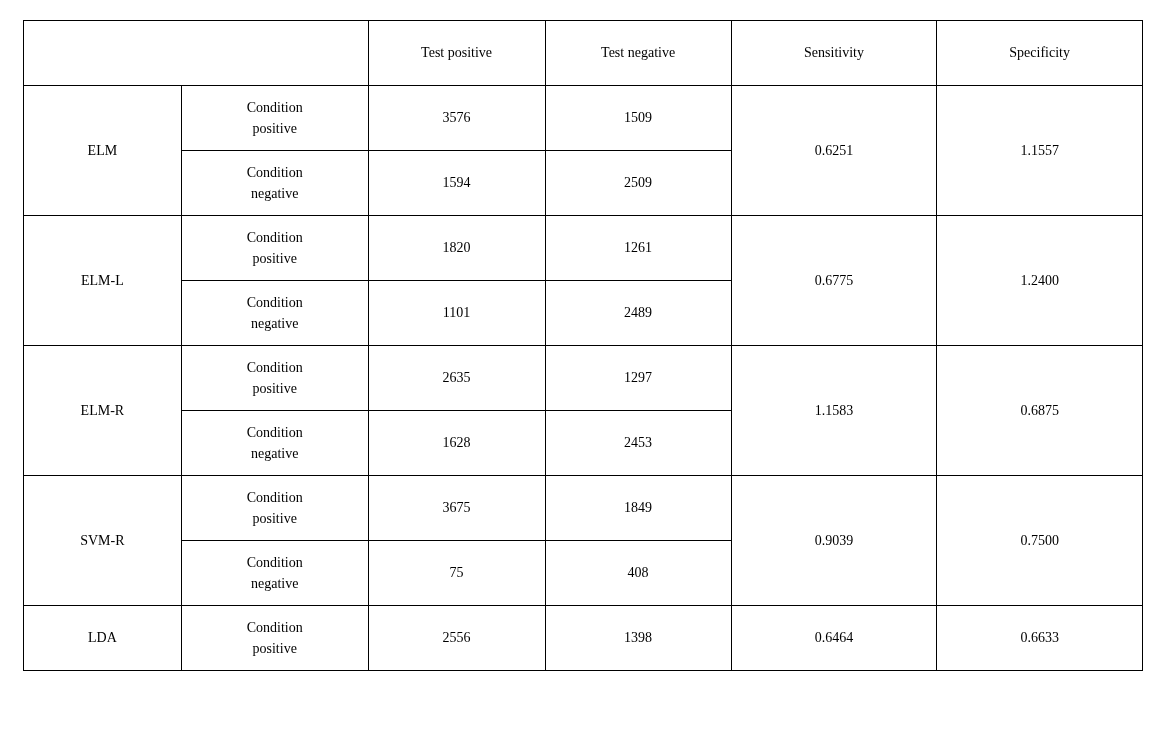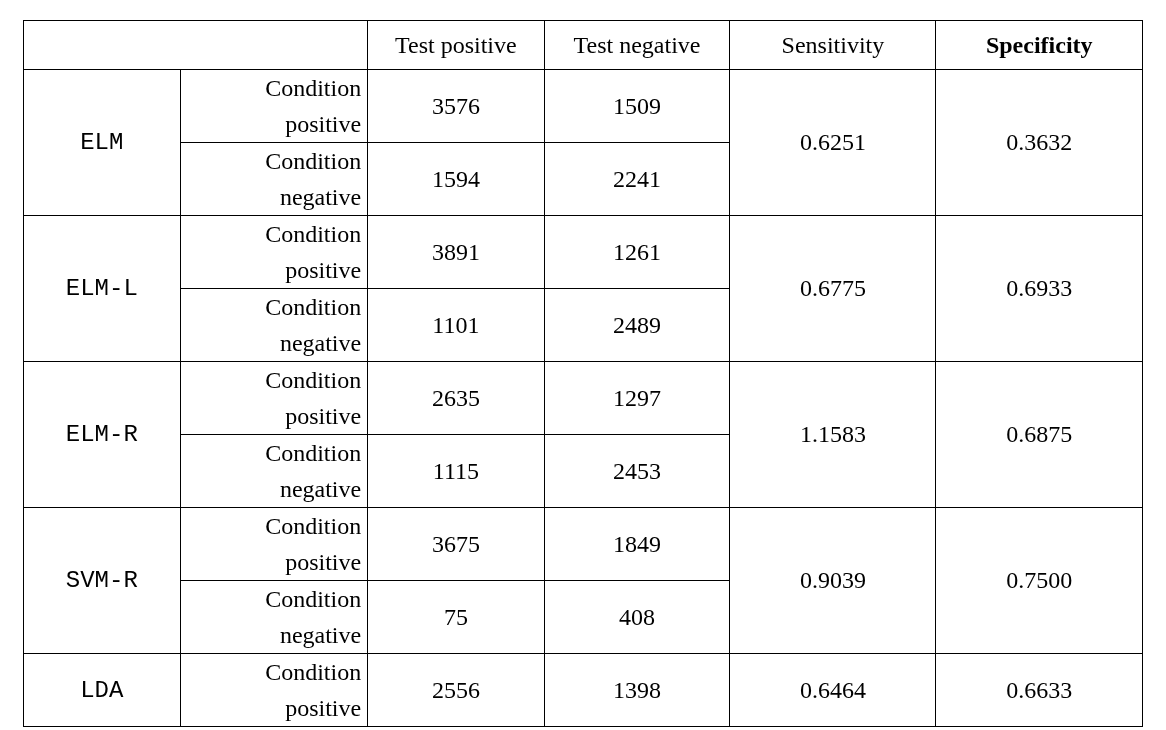--- a/index.html
+++ b/index.html
@@ -11,37 +11,36 @@
       justify-content: center;
     }
     table {
       border-collapse: collapse;
       width: 1120px;
     }
     td, th {
       border: 1px solid #000;
       text-align: center;
       font-weight: normal;
-      padding: 0 6px;
-      font-size: 24px;
+      padding: 8px 6px;
+      font-size: 14px;
       vertical-align: middle;
       height: 48px;
     }
     .cond-cell {
       line-height: 1.5;
-      text-align: right;
     }
     .empty-head {
       width: 340px;
     }
     .col-tp { width: 175px; }
     .col-tn { width: 185px; }
     .col-sens { width: 205px; }
-    .col-spec { width: 205px; font-weight: bold; }
-    .method-cell { width: 155px; font-family: Liberation Mono, monospace; }
+    .col-spec { width: 205px; }
+    .method-cell { width: 155px; }
     .cond-col { width: 185px; }
   </style>
 </head>
 <body>
 
 <table>
   <tbody>
       <tr>
     <td colspan="2" class="empty-head"></td>
     <td class="col-tp">Test positive</td>
@@ -49,53 +48,53 @@
     <td class="col-sens">Sensitivity</td>
     <td class="col-spec">Specificity</td>
   </tr>
 
   <tr>
     <td rowspan="2" class="method-cell">ELM</td>
     <td class="cond-cell cond-col">Condition<br>positive</td>
     <td>3576</td>
     <td>1509</td>
     <td rowspan="2">0.6251</td>
-    <td rowspan="2">0.3632</td>
+    <td rowspan="2">1.1557</td>
   </tr>
   <tr>
     <td class="cond-cell cond-col">Condition<br>negative</td>
     <td>1594</td>
-    <td>2241</td>
+    <td>2509</td>
   </tr>
 
   <tr>
     <td rowspan="2" class="method-cell">ELM-L</td>
     <td class="cond-cell cond-col">Condition<br>positive</td>
-    <td>3891</td>
+    <td>1820</td>
     <td>1261</td>
     <td rowspan="2">0.6775</td>
-    <td rowspan="2">0.6933</td>
+    <td rowspan="2">1.2400</td>
   </tr>
   <tr>
     <td class="cond-cell cond-col">Condition<br>negative</td>
     <td>1101</td>
     <td>2489</td>
   </tr>
 
   <tr>
     <td rowspan="2" class="method-cell">ELM-R</td>
     <td class="cond-cell cond-col">Condition<br>positive</td>
     <td>2635</td>
     <td>1297</td>
     <td rowspan="2">1.1583</td>
     <td rowspan="2">0.6875</td>
   </tr>
   <tr>
     <td class="cond-cell cond-col">Condition<br>negative</td>
-    <td>1115</td>
+    <td>1628</td>
     <td>2453</td>
   </tr>
 
   <tr>
     <td rowspan="2" class="method-cell">SVM-R</td>
     <td class="cond-cell cond-col">Condition<br>positive</td>
     <td>3675</td>
     <td>1849</td>
     <td rowspan="2">0.9039</td>
     <td rowspan="2">0.7500</td>

